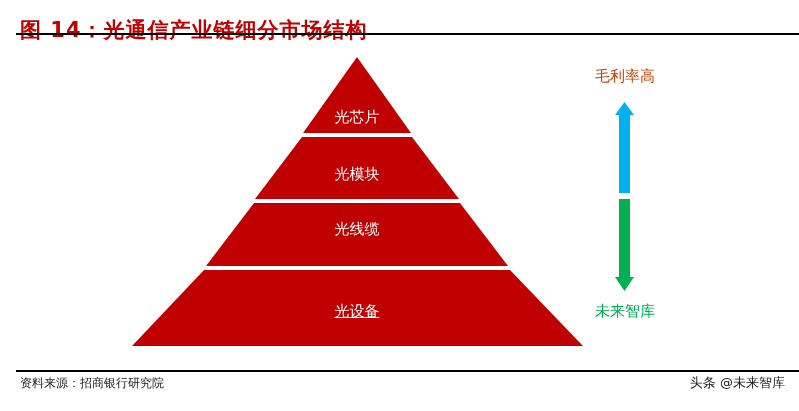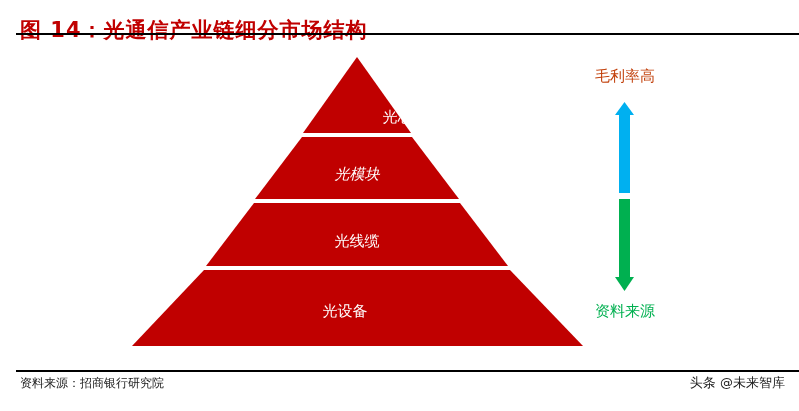--- a/index.html
+++ b/index.html
@@ -30,23 +30,23 @@
     <rect x="619" y="114" width="11" height="79" fill="#00b0f0"></rect>
     <polygon points="624.5,102 634,115 615,115" fill="#00b0f0"></polygon>
   </g>
 
   <g>
     <rect x="619" y="199" width="11" height="79" fill="#00b050"></rect>
     <polygon points="615,277 634,277 624.5,291" fill="#00b050"></polygon>
   </g>
 </svg>
 
-<div class="layer-label" style="left:357px; top:108px;margin-left:48px;">光芯片</div>
-<div class="layer-label" style="left:357px; top:165px;font-style:italic;">光模块</div>
-<div class="layer-label" style="left:357px; top:232px;">光线缆</div>
-<div class="layer-label" style="left:345px; top:302px;">光设备</div>
+<div class="layer-label" style="left:357px; top:108px;">光芯片</div>
+<div class="layer-label" style="left:357px; top:165px;">光模块</div>
+<div class="layer-label" style="left:357px; top:220px;">光线缆</div>
+<div class="layer-label" style="left:357px; top:302px;text-decoration:underline;">光设备</div>
 
 <div class="side-label" style="left:625px; top:67px; color:#c2410c;">毛利率高</div>
-<div class="side-label" style="left:625px; top:302px; color:#00b050;">资料来源</div>
+<div class="side-label" style="left:625px; top:302px; color:#00b050;">未来智库</div>
 
 <div class="footer-rule"></div>
 <div class="source">资料来源：招商银行研究院</div>
 <div class="watermark">头条 @未来智库</div>
 
 </body></html>

